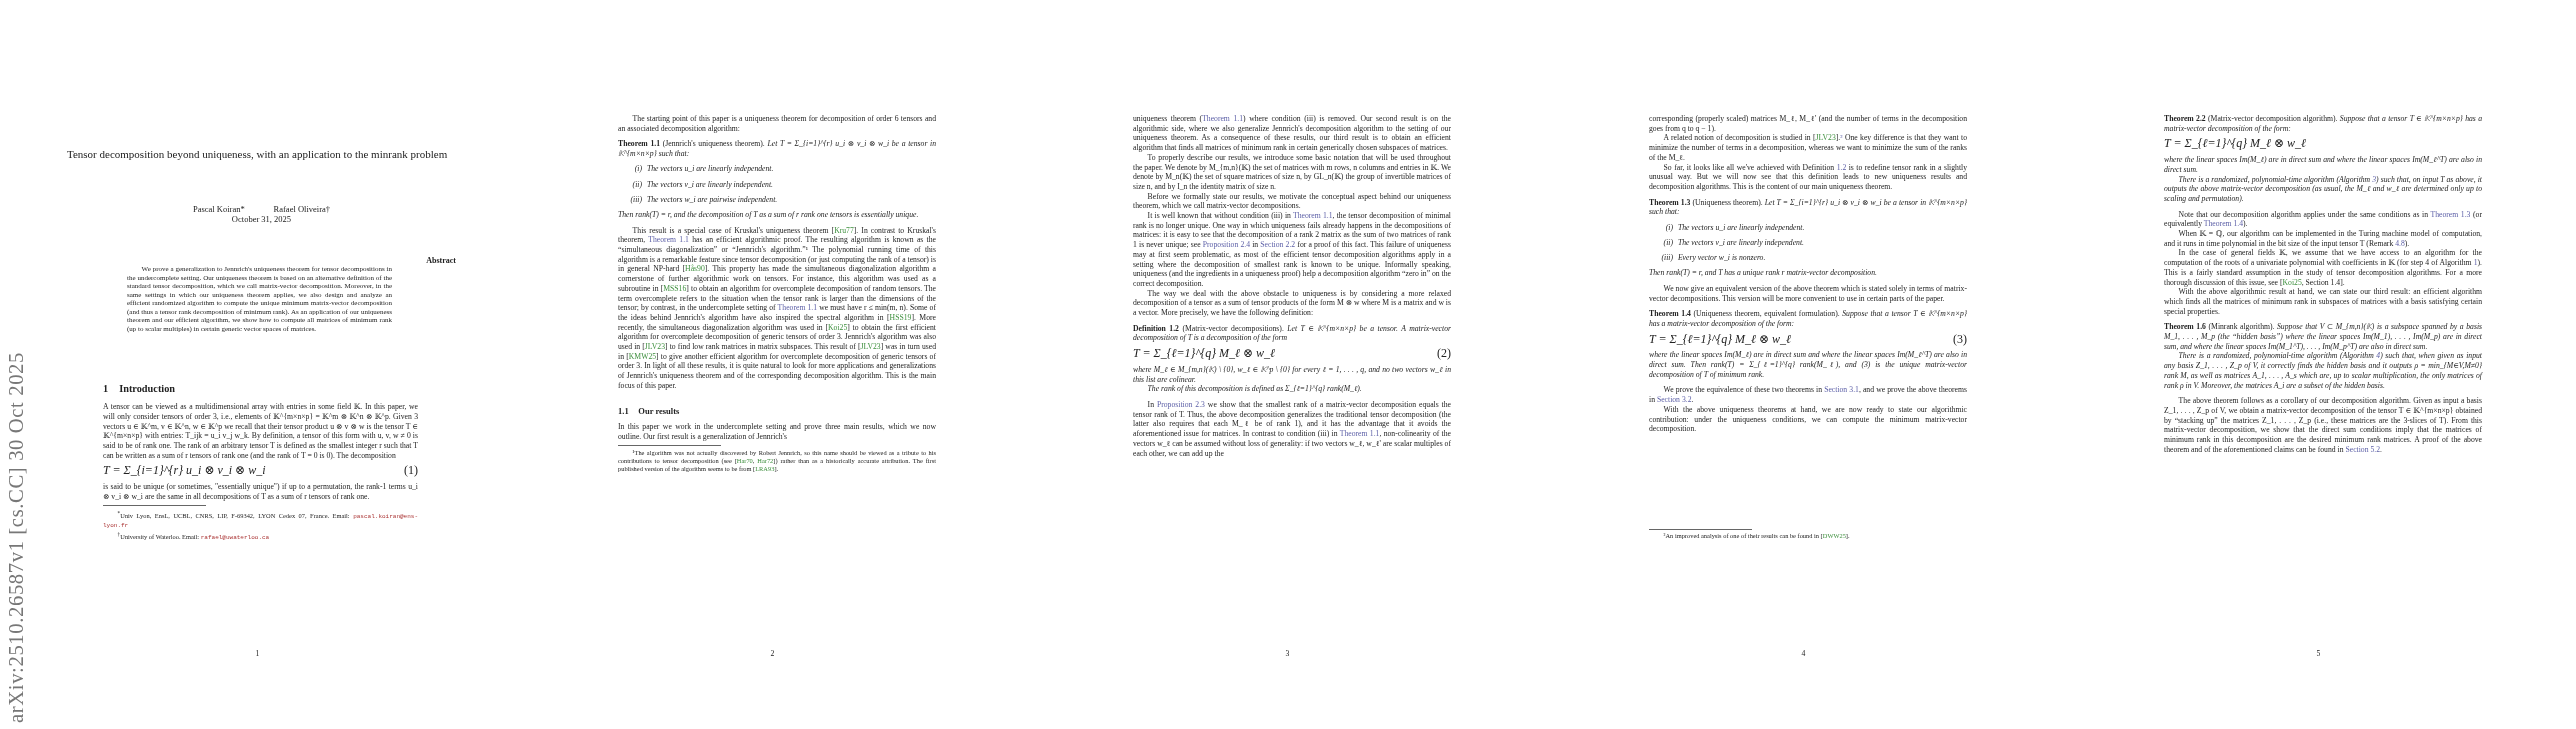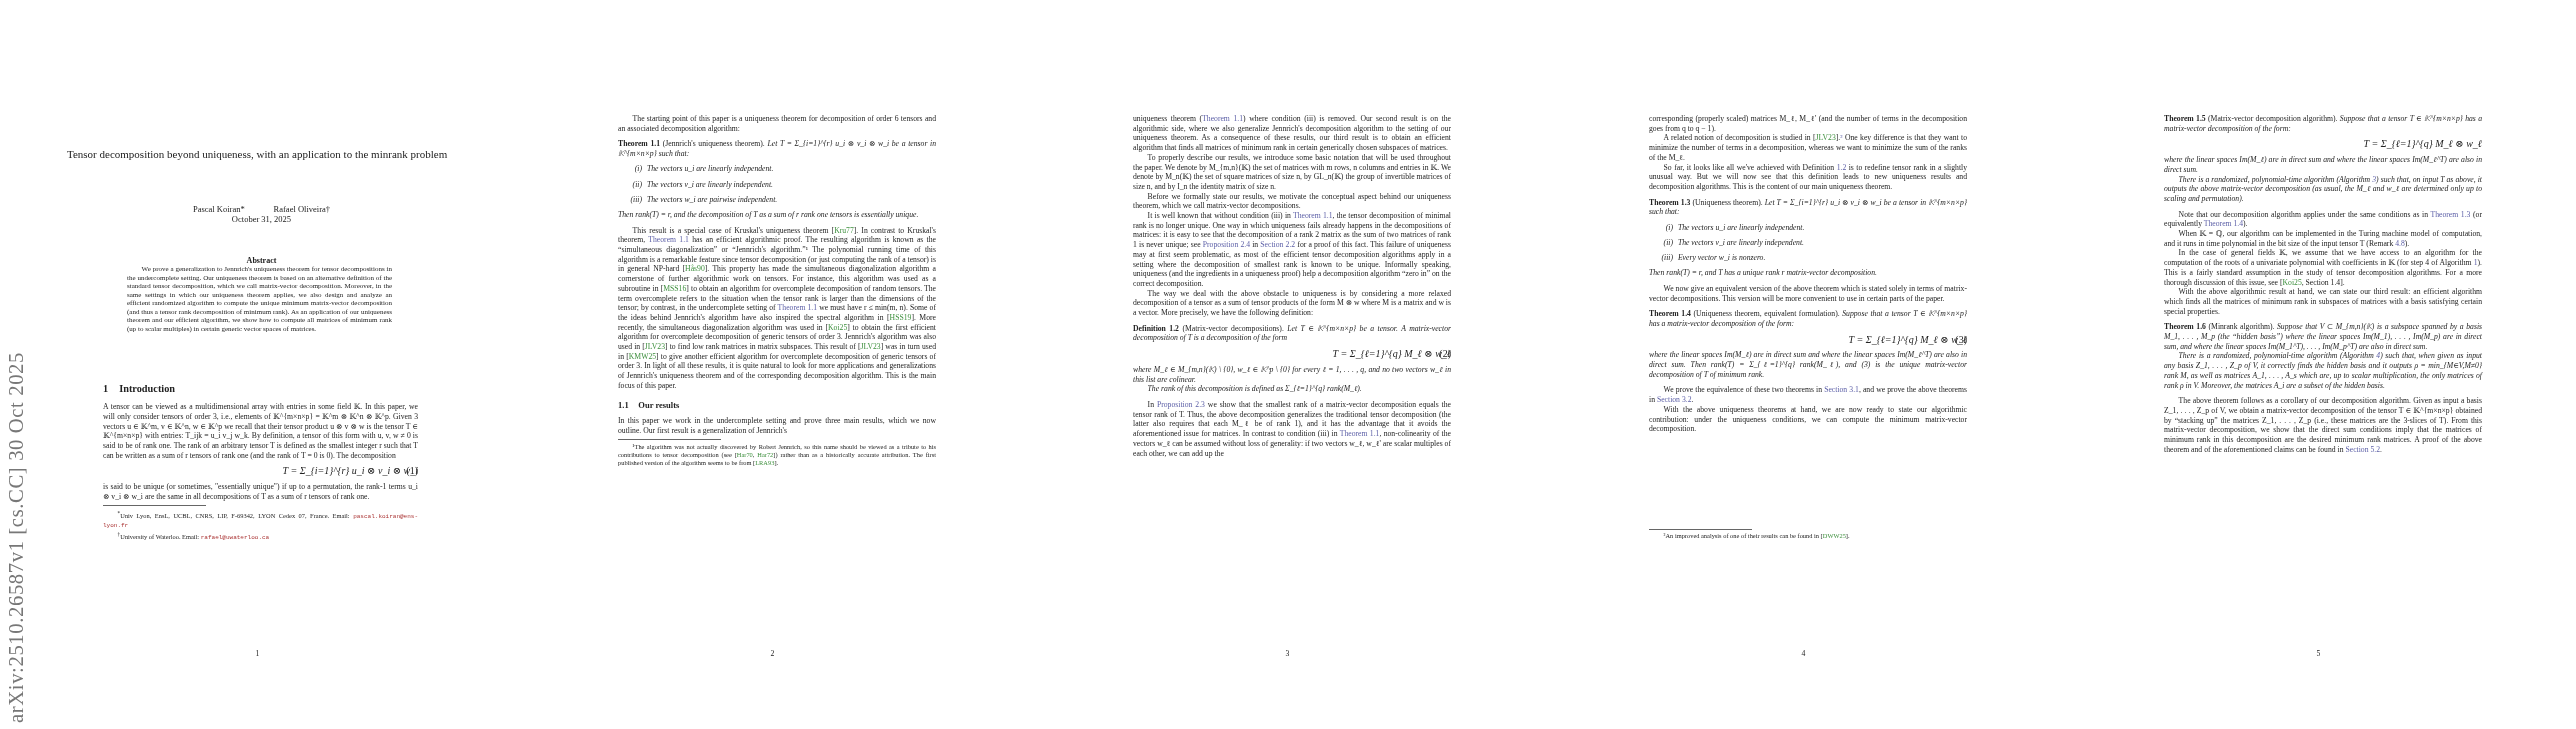--- a/index.html
+++ b/index.html
@@ -7,36 +7,36 @@
   .page{position:absolute;top:0;width:515px;height:729px;background:#fff;}
   .col{position:absolute;left:103px;width:318px;font-size:7.7px;line-height:9.7px;text-align:justify;}
   .p1 .col{left:103px;width:315px;}
   p{margin:0;}
   .ind{text-indent:14.6px;}
   .gap{height:6px;}
   .link-blue{color:#5b5ea6;}
   .link-green{color:#3d8f3d;}
   .it{font-style:italic;}
   .bf{font-weight:bold;}
-  .eq{position:relative;text-align:right;margin:6px 0;font-style:italic;font-size:10px;}
+  .eq{position:relative;text-align:left;margin:6px 0;font-style:italic;font-size:12px;}
   .eq .num{position:absolute;right:0;top:50%;transform:translateY(-50%);font-style:normal;}
   .pagenum{position:absolute;width:515px;text-align:center;top:649px;font-size:7.7px;}
   .fnrule{width:103px;border-top:0.6px solid #666;margin:3.6px 0 2.4px 0;}
   .fn{font-size:6.4px;line-height:8px;}
   .mono{font-family:"Liberation Mono","DejaVu Sans Mono",monospace;color:#a33;font-size:6px;}
   .arxiv{position:absolute;left:4.9px;top:723px;transform:rotate(-90deg);transform-origin:left top;font-family:"Liberation Serif",serif;font-size:20.7px;color:#777;white-space:nowrap;letter-spacing:0.6px;}
   .title{position:absolute;left:67px;width:389px;top:145px;font-size:11px;line-height:18px;}
   .authors{position:absolute;left:67px;width:389px;top:204px;text-align:center;font-size:8.5px;}
   .authors span{margin:0 13.4px;}
   .date{position:absolute;left:67px;width:389px;top:214px;text-align:center;font-size:8.5px;}
-  .abs-h{position:absolute;left:67px;width:389px;top:256px;text-align:center;font-weight:bold;font-size:8px;}
+  .abs-h{position:absolute;left:67px;width:389px;top:256px;text-align:right;font-weight:bold;font-size:8px;}
   .abs{position:absolute;left:127px;width:265px;top:265px;font-size:7px;line-height:8.5px;text-align:justify;}
   .sec{font-size:10.3px;font-weight:bold;margin:6px 0 8.5px 0;}
   .sec .n{margin-right:11px;}
-  .subsec{font-size:8.5px;font-weight:bold;margin:10px 0 6px 0;}
+  .subsec{font-size:8.5px;font-weight:bold;margin:16px 0 6px 0;}
   .subsec .n{margin-right:9.7px;}
   .list{margin:3.6px 0 3.6px 0;}
   .list .li{display:flex;margin:5.5px 0;font-style:italic;}
   .list .li .lbl{width:24px;text-align:right;margin-right:4.9px;flex:none;}
 </style>
 </head>
 <body>
 
 <div class="page p1" style="left:0px;">
   <div class="arxiv">arXiv:2510.26587v1  [cs.CC]  30 Oct 2025</div>
@@ -179,21 +179,21 @@
     <div style="height:91px"></div>
     <div class="fnrule"></div>
     <p class="fn ind rich"><span>²An improved analysis of one of their results can be found in [</span><span class="link-green">DWW25</span><span>].</span></p>
   </div>
   <div class="pagenum">4</div>
 </div>
 
 <div class="page" style="left:2061px;">
   <div class="col" style="top:114px;">
     <p>
-      <span class="bf">Theorem 1.5</span>
+      <span class="bf">Theorem 2.2</span>
       <span>(Matrix-vector decomposition algorithm).</span>
       <span class="it">Suppose that a tensor T ∈ 𝕂^{m×n×p} has a matrix-vector decomposition of the form:</span>
     </p>
     <div class="eq">
       <span>T = Σ_{ℓ=1}^{q} M_ℓ ⊗ w_ℓ</span>
     </div>
     <p class="it">where the linear spaces Im(M_ℓ) are in direct sum and where the linear spaces Im(M_ℓ^T) are also in direct sum.</p>
     <p class="it ind rich"><span>There is a randomized, polynomial-time algorithm (Algorithm </span><span class="link-blue">3</span><span>) such that, on input T as above, it outputs the above matrix-vector decomposition (as usual, the M_ℓ and w_ℓ are determined only up to scaling and permutation).</span></p>
     <div class="gap"></div>
     <p class="ind rich"><span>Note that our decomposition algorithm applies under the same conditions as in </span><span class="link-blue">Theorem 1.3</span><span> (or equivalently </span><span class="link-blue">Theorem 1.4</span><span>).</span></p>

